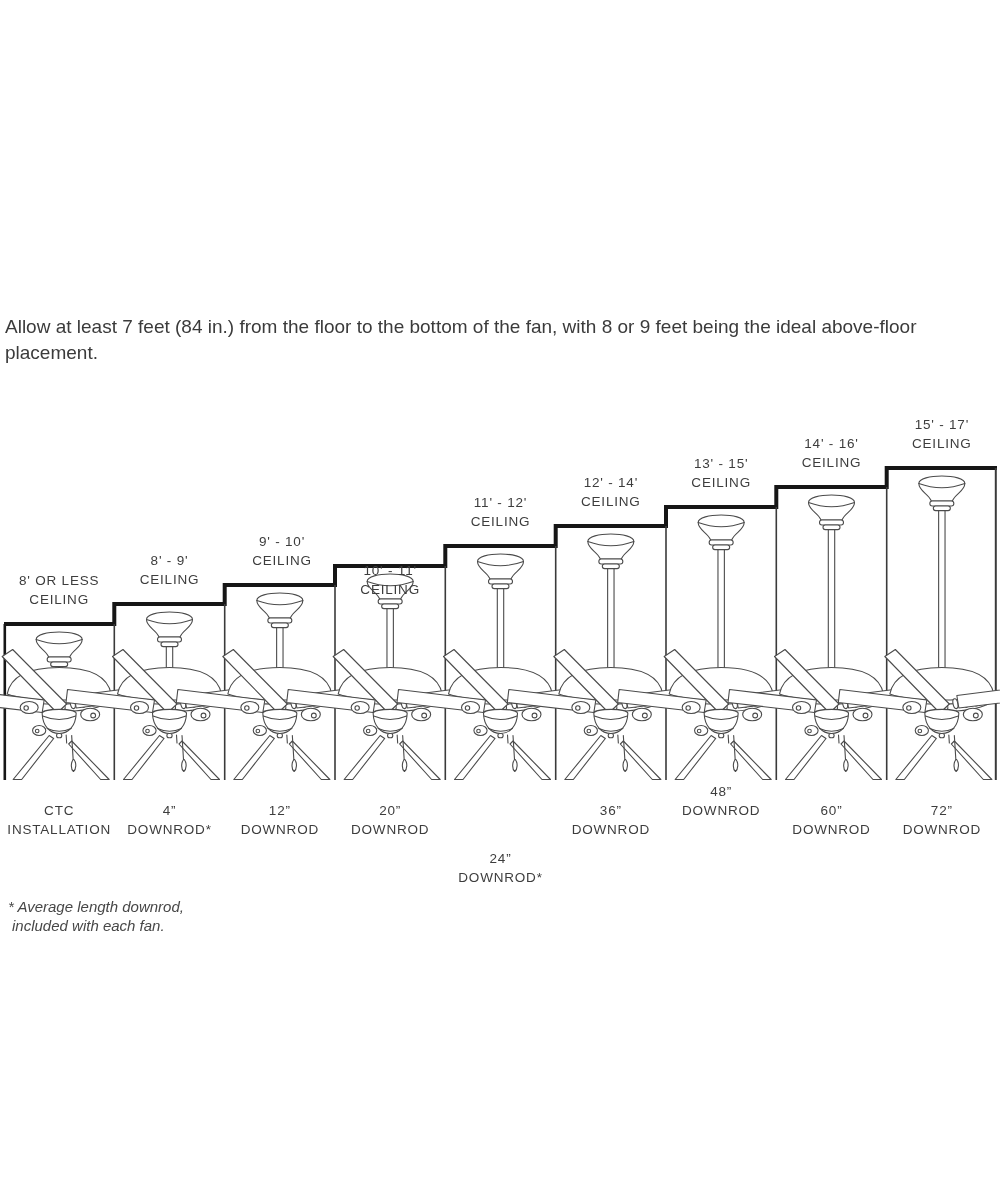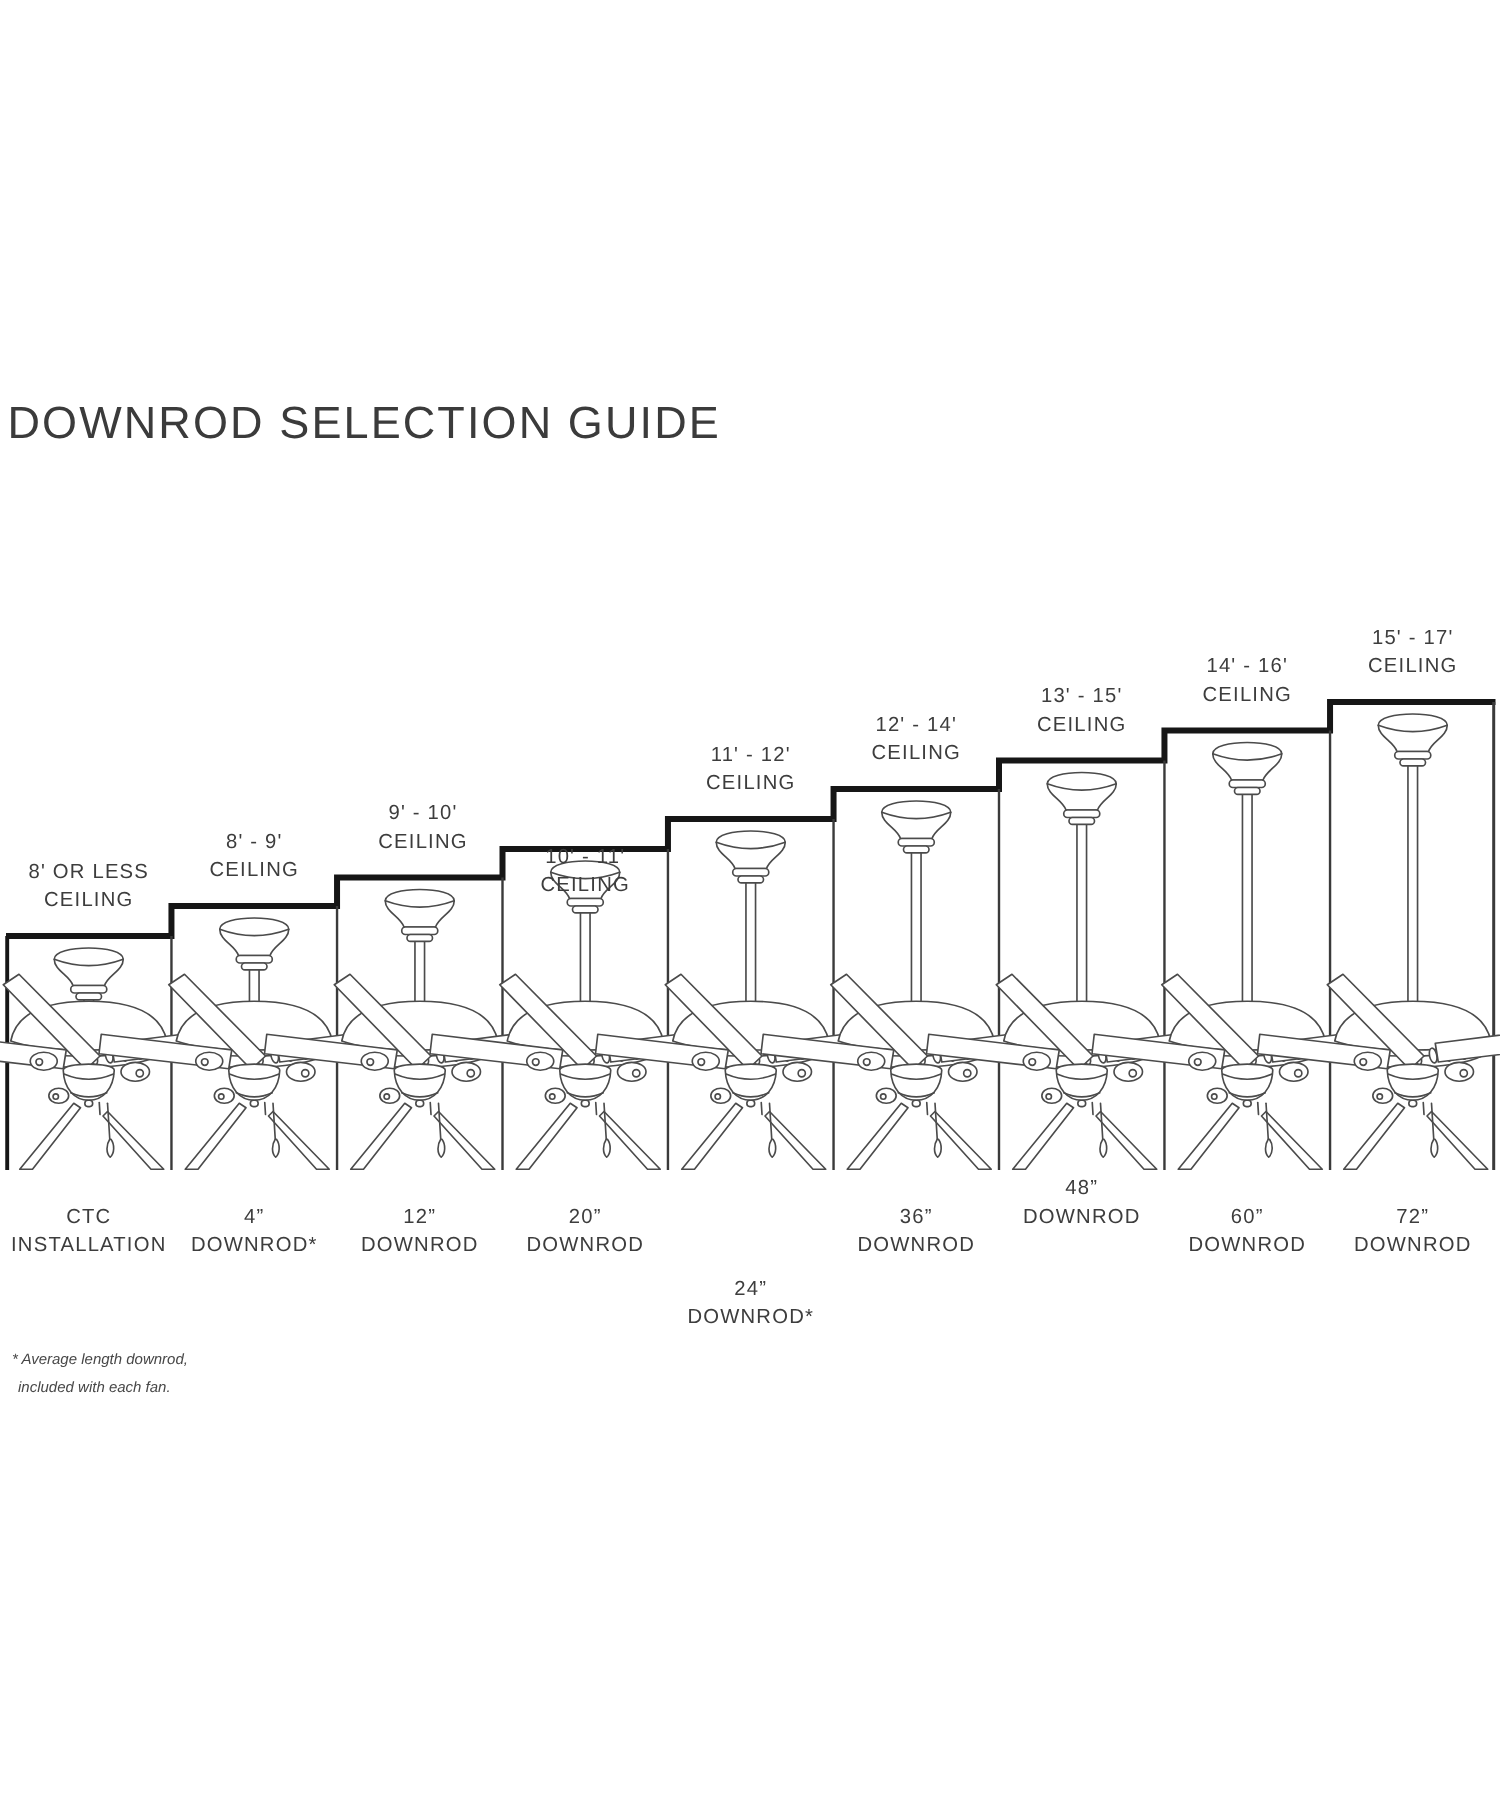--- a/index.html
+++ b/index.html
@@ -16,29 +16,29 @@
     font-size:19px;line-height:26px;font-weight:400;color:#3b3b3b;
   }
   .diagram{position:absolute;left:0;top:0;width:1000px;height:1000px;}
   .diagram svg{position:absolute;left:0;top:0;}
   .col-label{
     position:absolute;width:160px;text-align:center;
     font-size:13.5px;line-height:19px;letter-spacing:0.8px;color:#3d3d3d;
   }
   .footnote{
     position:absolute;left:8px;top:897px;
-    font-size:10px;line-height:19px;font-style:italic;color:#474747;
+    font-size:15px;line-height:19px;font-style:italic;color:#474747;
   }
   .footnote .fn2{padding-left:4px;}
 </style>
 </head>
 <body>
 
 <div class="page">
-  <h1 class="page-title">DOWNROD SELECTION GUIDE</h1>
+  <p class="intro-text">Allow at least 7 feet (84 in.) from the floor to the bottom of the fan, with 8 or 9 feet being the ideal above-floor placement.</p>
 
   <div class="diagram">
     <svg id="diagram-svg" width="1000" height="800" viewBox="0 0 1000 800">
         <path d="M 4 624 H 114.3 V 604 H 224.7 V 585 H 335.0 V 566 H 445.3 V 546 H 555.7 V 526 H 666.0 V 507 H 776.3 V 487 H 886.7 V 468 H 997.0" fill="none" stroke="#161616" stroke-width="4"></path>
         <line x1="4.8" y1="624" x2="4.8" y2="780" stroke="#161616" stroke-width="2.6"></line>
         <line x1="114.3" y1="624" x2="114.3" y2="780" stroke="#3a3a3a" stroke-width="1.6"></line>
         <line x1="224.7" y1="604" x2="224.7" y2="780" stroke="#3a3a3a" stroke-width="1.6"></line>
         <line x1="335.0" y1="585" x2="335.0" y2="780" stroke="#3a3a3a" stroke-width="1.6"></line>
         <line x1="445.3" y1="566" x2="445.3" y2="780" stroke="#3a3a3a" stroke-width="1.6"></line>
         <line x1="555.7" y1="546" x2="555.7" y2="780" stroke="#3a3a3a" stroke-width="1.6"></line>

